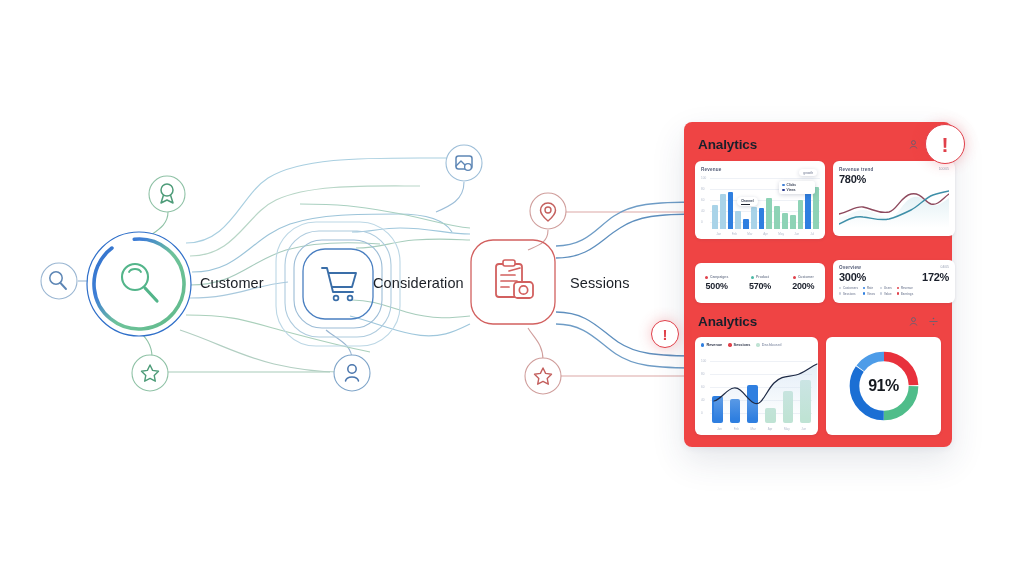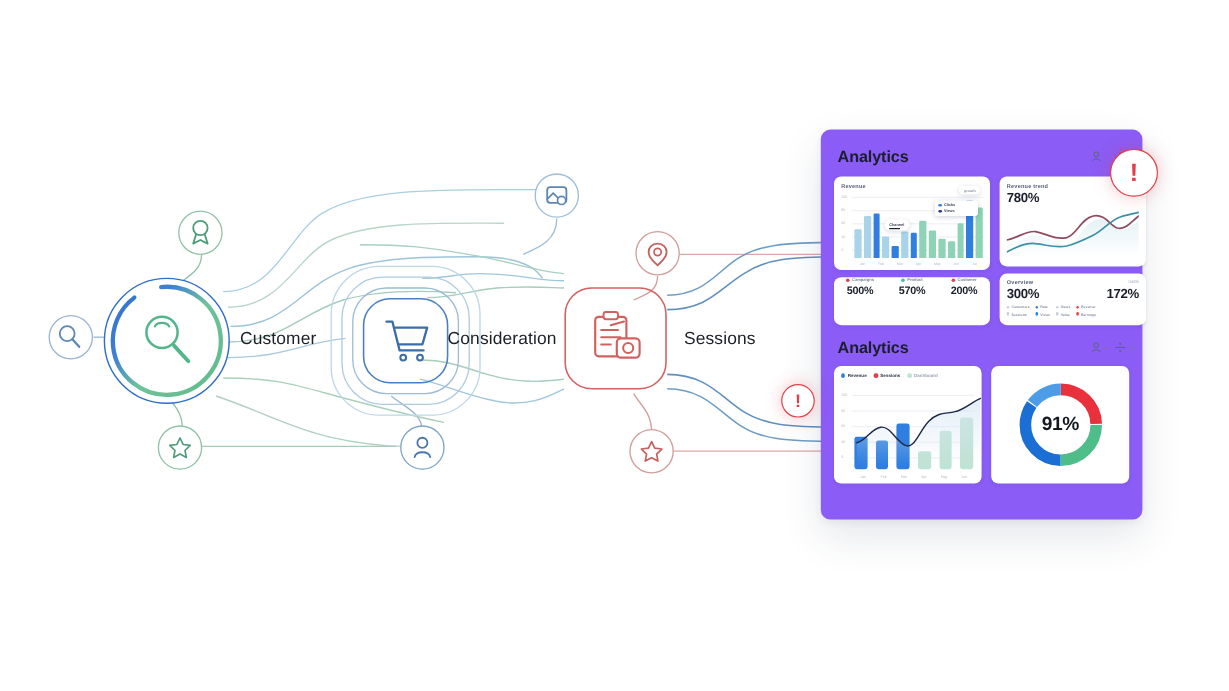--- a/index.html
+++ b/index.html
@@ -20,43 +20,43 @@
     white-space:nowrap;
     letter-spacing:.1px;
   }
   #label-awareness     { left:200px; top:275px; }
   #label-consideration { left:373px; top:275px; }
   #label-loyalty       { left:570px; top:275px; }
 
   
   #dash {
     position:absolute;
-    left:684px; top:108px;
+    left:684px; top:122px;
     width:268px; height:325px;
-    background:#8b5cf6;
+    background:#ef4444;
     border-radius:8px;
     box-shadow:0 14px 34px rgba(40,55,90,.12), 0 2px 6px rgba(40,55,90,.06);
     padding:11px 11px 0 11px;
   }
   .dash-head {
     display:flex; align-items:center; justify-content:space-between;
     margin:4px 2px 9px 3px;
   }
   .dash-title { font-size:13.5px; font-weight:700; color:#1a1f2b; letter-spacing:-.1px; }
   .dash-head-icons { display:flex; align-items:center; gap:9px; }
   .dash-head-icons svg { display:block; }
 
   .card {
     background:#fff;
     border-radius:6px;
     box-shadow:0 1px 3px rgba(40,55,90,.10);
   }
 
   .row { display:flex; gap:8px; }
-  .col { display:flex; flex-direction:column; gap:6px; }
+  .col { display:flex; flex-direction:column; gap:24px; }
 
   
   #card-bars { width:130px; height:78px; padding:6px 6px 3px 6px; position:relative; }
   .blur-label {
     font-size:4.6px; font-weight:700; color:#57607a;
     filter:blur(.55px); letter-spacing:.2px;
   }
   .blur-tiny { font-size:3.4px; color:#9aa3b6; filter:blur(.5px); }
 
   .plot { position:relative; }
@@ -79,21 +79,21 @@
   .tt-txt { font-size:3.2px; color:#3b4considerations; }
   .tt-txt { font-size:3.2px; color:#3b4458; filter:blur(.5px); font-weight:700; }
 
   .badge-pill {
     position:absolute; background:#fff; border-radius:6px;
     box-shadow:0 1px 4px rgba(40,55,90,.20);
     padding:1.5px 4px; display:flex; align-items:center; gap:2px;
   }
 
   
-  #card-stats { width:130px; height:40px; display:flex; }
+  #card-stats { width:130px; height:40px; display:flex; align-items:center; }
   .stat { flex:1; text-align:center; }
   .stat-head { display:flex; align-items:center; justify-content:center; gap:2px; margin-bottom:2px; }
   .stat-dot { width:3px; height:3px; border-radius:50%; }
   .stat-name { font-size:3.4px; color:#7d real; }
   .stat-name { font-size:3.4px; color:#7d8699; filter:blur(.5px); font-weight:700; }
   .stat-val { font-size:9px; font-weight:700; color:#1a1f2b; letter-spacing:-.2px; }
 
   
   #card-line { width:122px; height:75px; padding:6px; position:relative; overflow:hidden; }
   .card-top { display:flex; justify-content:space-between; align-items:flex-start; }

